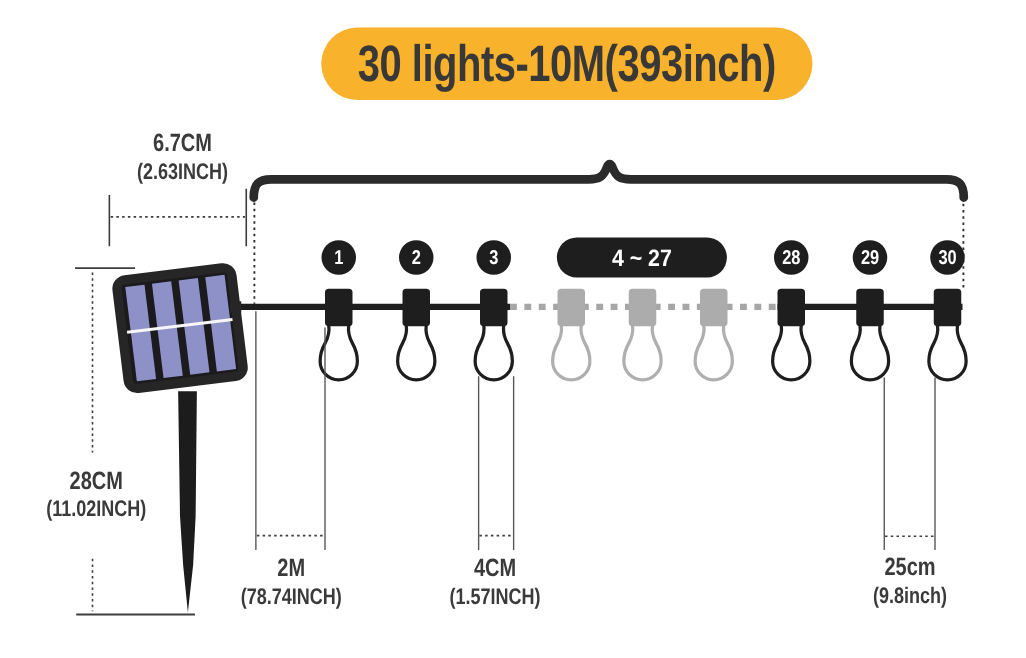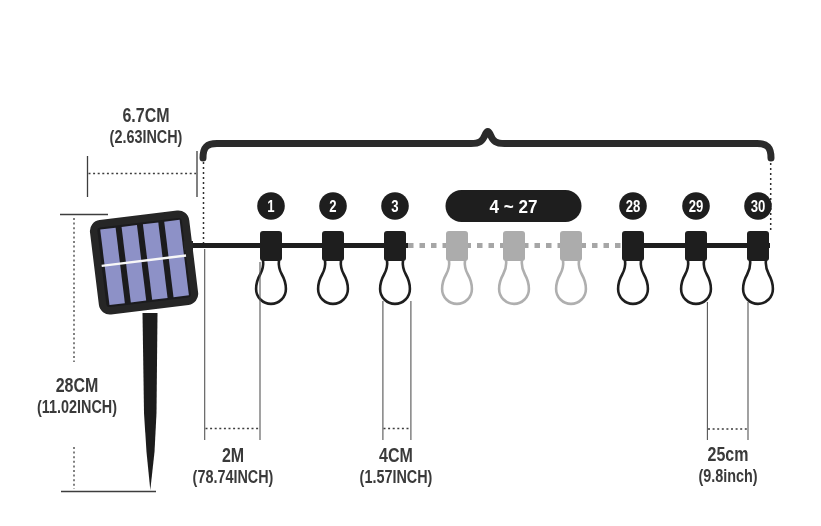--- a/index.html
+++ b/index.html
@@ -39,20 +39,23 @@
   .bulb-gray{stroke:#afafaf;stroke-width:2.6;}
   .numcirc{fill:#1e1e1e;}
   .numtxt{fill:#ffffff;font-family:"Liberation Sans",sans-serif;font-weight:bold;font-size:16px;}
   .pilltxt{fill:#ffffff;font-family:"Liberation Sans",sans-serif;font-weight:bold;font-size:19px;}
 </style>
 </head>
 <body>
 
 <div class="stage">
 
+  <div class="banner">
+    <span>30 lights-10M(393inch)</span>
+  </div>
 
   <svg width="821" height="526" viewBox="0 0 821 526">
     <defs>
       <path id="bulb-shape" fill="#ffffff" d="M -8 -1 C -7.2 5 -8.4 9 -10.9 13.5 C -13.9 18.8 -14.9 22.5 -14.9 28 A 14.9 14.9 0 0 0 14.9 28 C 14.9 22.5 13.9 18.8 10.9 13.5 C 8.4 9 7.2 5 8 -1"></path>
       <rect id="socket-shape" x="-11" y="0" width="22" height="30" rx="3"></rect>
     </defs>
 
     <path class="brace" d="M 203 158 C 203 147 207 143.5 217 143.5 L 471 143.5 C 479.5 143.5 482.5 141.5 485.5 134 C 487 130.5 488.5 130.5 490 134 C 493 141.5 496 143.5 504.5 143.5 L 757 143.5 C 767 143.5 771 147 771 158"></path>
     <line class="dotv" x1="203.5" y1="162" x2="203.5" y2="243"></line>
     <line class="dotv" x1="770.7" y1="158" x2="770.7" y2="232"></line>

